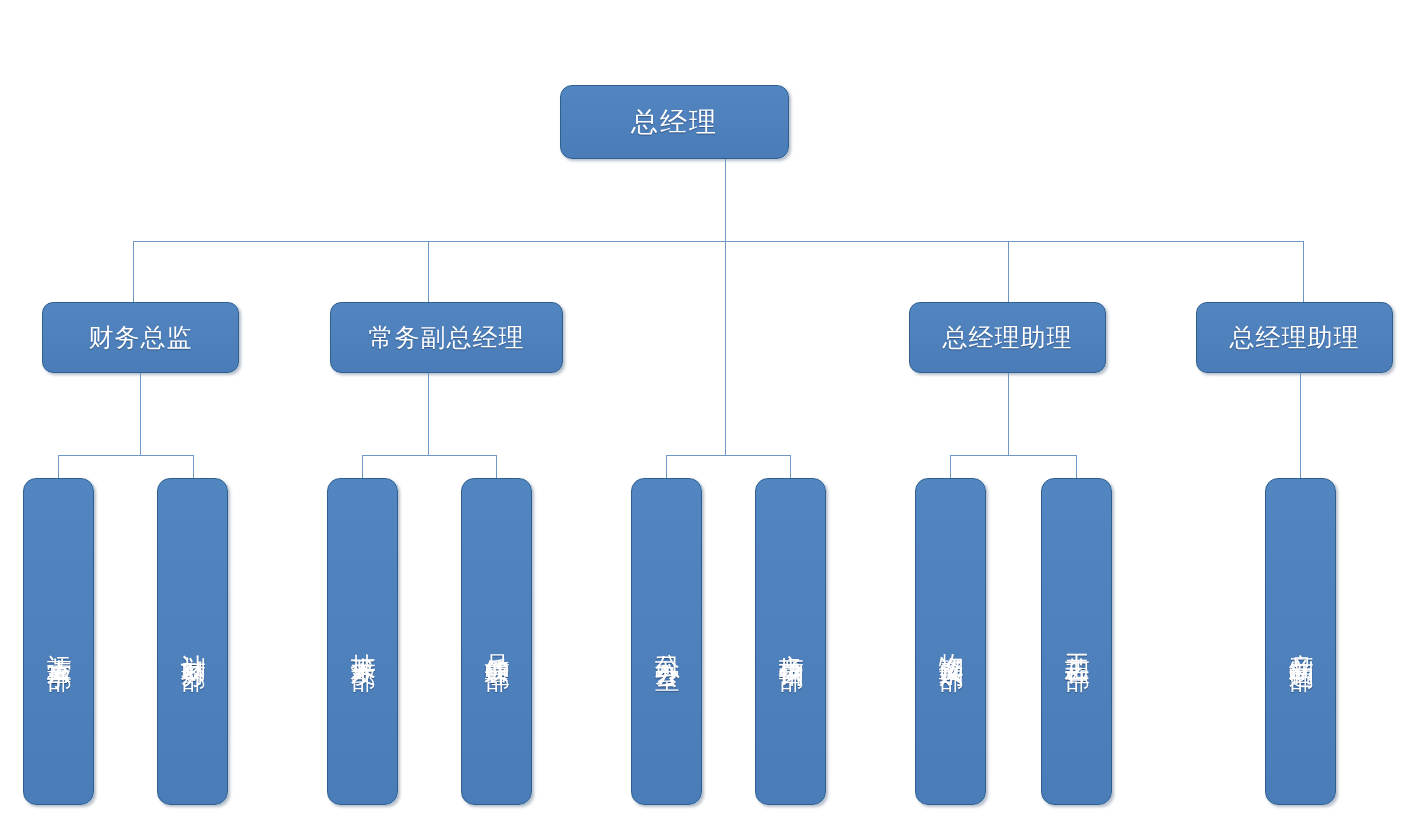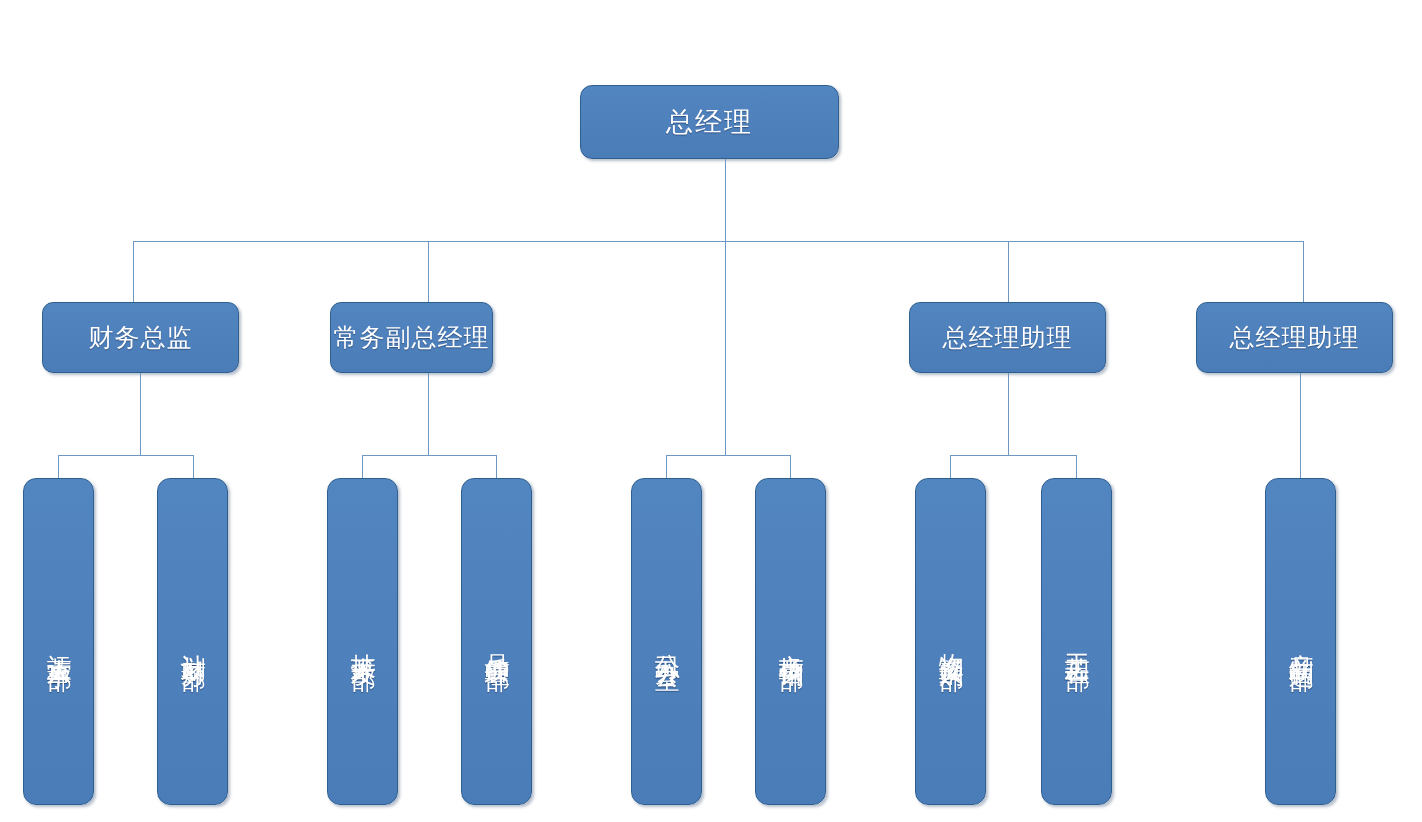--- a/index.html
+++ b/index.html
@@ -67,40 +67,40 @@
     line-height: 1.22;
     letter-spacing: 3px;
     white-space: nowrap;
   }
 </style>
 </head>
 <body>
 
 <div id="chart-root">
 
-  <div class="node root" style="left:580px; top:85px; width:259px; height:74px;">
+  <div class="node root" style="left:560px; top:85px; width:229px; height:74px;">
     <span>总经理</span>
   </div>
 
   <div class="connector v" style="left:725px; top:159px; height:82px;"></div>
 
   <div class="connector h" style="left:133px; top:241px; width:1171px;"></div>
 
   <div class="connector v" style="left:133px; top:241px; height:61px;"></div>
   <div class="connector v" style="left:428px; top:241px; height:61px;"></div>
   <div class="connector v" style="left:1008px; top:241px; height:61px;"></div>
   <div class="connector v" style="left:1303px; top:241px; height:61px;"></div>
 
   <div class="connector v" style="left:725px; top:241px; height:215px;"></div>
 
   <div class="node manager" style="left:42px; top:302px; width:197px; height:71px;">
     <span>财务总监</span>
   </div>
 
-  <div class="node manager" style="left:330px; top:302px; width:163px; height:71px;">
+  <div class="node manager" style="left:330px; top:302px; width:233px; height:71px;">
     <span>常务副总经理</span>
   </div>
 
   <div class="node manager" style="left:909px; top:302px; width:197px; height:71px;">
     <span>总经理助理</span>
   </div>
 
   <div class="node manager" style="left:1196px; top:302px; width:197px; height:71px;">
     <span>总经理助理</span>
   </div>

